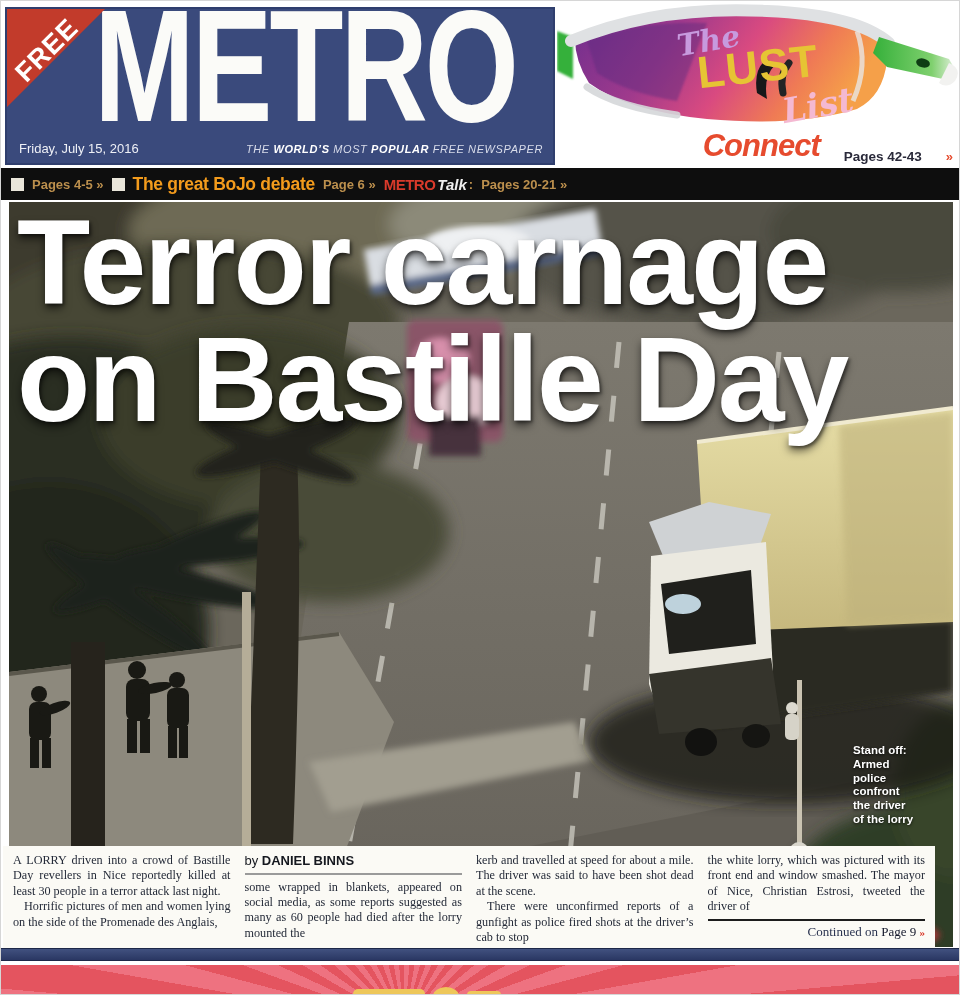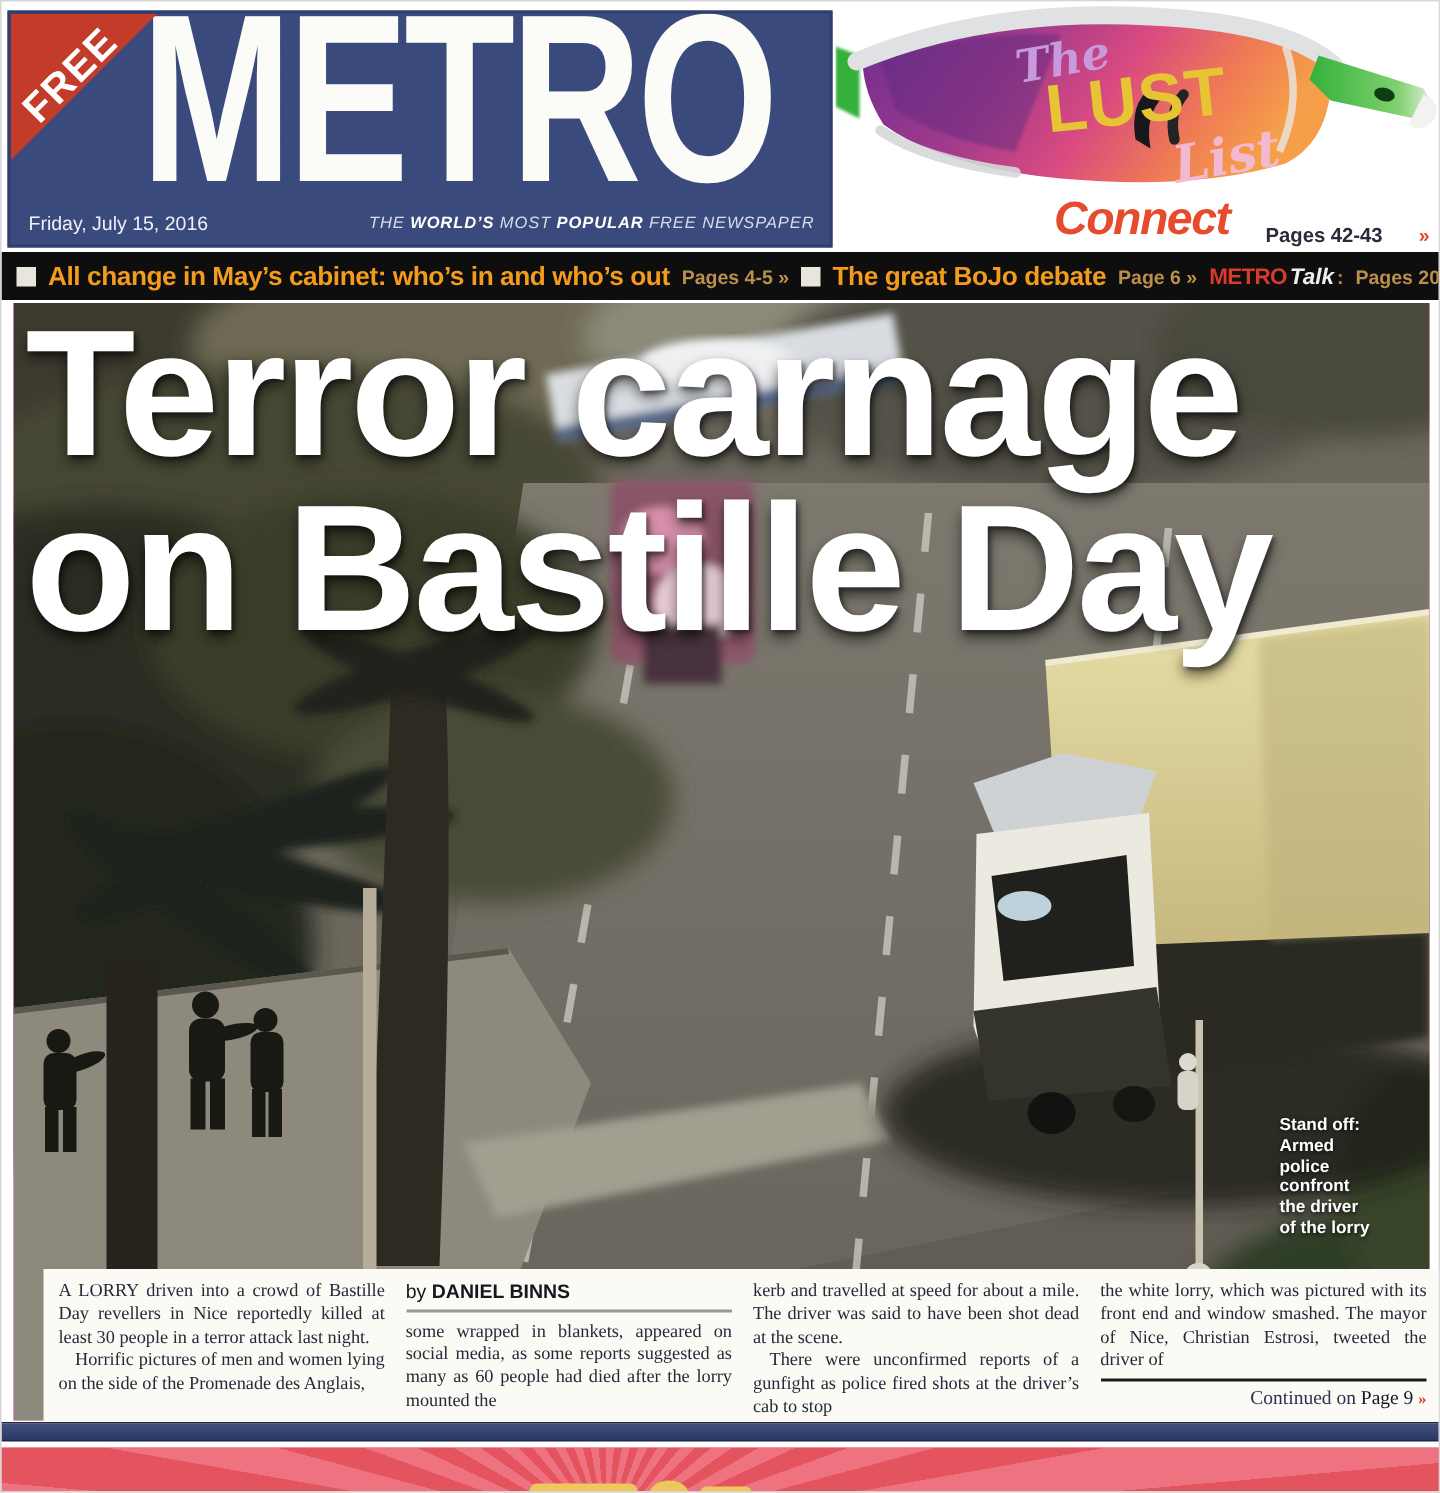--- a/index.html
+++ b/index.html
@@ -48,21 +48,21 @@
 
   
   .photo{position:absolute;left:8px;top:201px;width:944px;height:745px;overflow:hidden;background:#ec4899;}
   .headline{position:absolute;left:8px;top:2px;color:#ffffff;font-weight:700;line-height:117px;
             letter-spacing:-2px;font-size:120px;
             text-shadow:0 5px 9px rgba(0,0,0,.55),2px 2px 3px rgba(0,0,0,.4);}
   .caption{position:absolute;left:844px;top:542px;width:84px;color:#ffffff;font-size:11.5px;
            font-weight:700;line-height:1.2;text-shadow:0 1px 3px rgba(0,0,0,.8);}
 
   
-  .article{position:absolute;left:28px;top:845px;width:932px;height:108px;background:#fbfaf5;
+  .article{position:absolute;left:2px;top:845px;width:932px;height:108px;background:#fbfaf5;
            box-sizing:border-box;padding:7px 10px 6px 10px;display:flex;gap:14px;
            font-family:"Liberation Serif",serif;font-size:12.2px;line-height:1.27;color:#242a38;}
   .article .col{flex:1;text-align:justify;}
   .article p{margin:0;}
   .article p.indent{text-indent:11px;}
   .byline{font-family:"Liberation Sans",sans-serif;font-size:13px;color:#15181f;margin-bottom:3px;}
   .byline b{font-weight:700;}
   .byline-rule{border:0;border-top:2px solid #9a9a9a;margin:2px 0 5px 0;}
   .cont-rule{border:0;border-top:2px solid #1c1c1c;margin:4px 0 3px 0;}
   .continued{text-align:right;font-size:13px;color:#2a3350;}
@@ -141,21 +141,20 @@
     <span class="lens-word lens-list">List</span>
     <div class="connect-row">
       <span class="connect-brand">Connect</span>
       <span class="connect-pages">Pages 42-43</span>
       <span class="connect-arrow">»</span>
     </div>
   </div>
 
   <div class="teaser-bar">
     <div class="sq"></div>
-    <span class="teaser-text">All change in May’s cabinet: who’s in and who’s out</span>
     <span class="teaser-pages">Pages 4-5 »</span>
     <div class="sq"></div>
     <span class="teaser-text">The great BoJo debate</span>
     <span class="teaser-pages">Page 6 »</span>
     <span class="metro-red">METRO</span>
     <span class="metro-talk">Talk</span>
     <span class="teaser-pages" style="margin-left:-6px">:</span>
     <span class="teaser-pages">Pages 20-21 »</span>
   </div>
 

